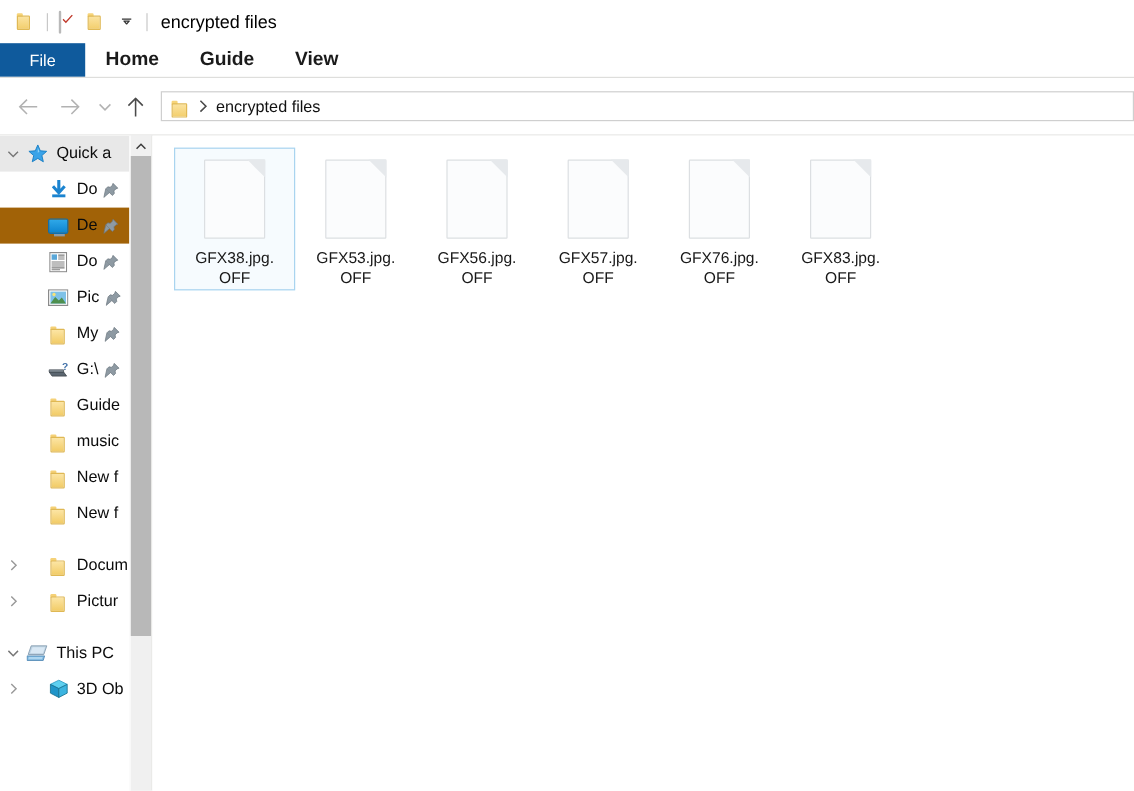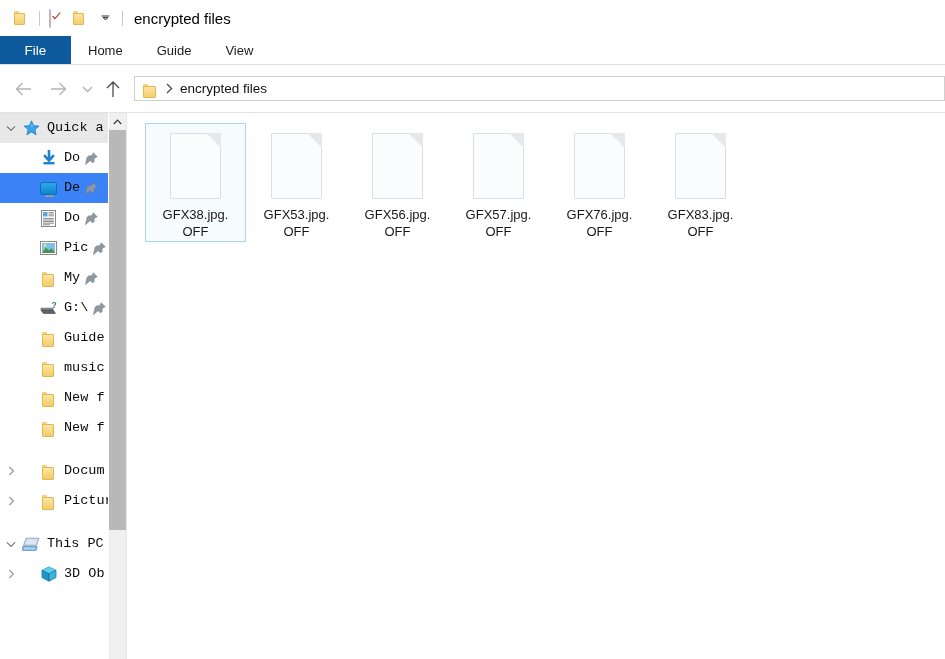--- a/index.html
+++ b/index.html
@@ -109,27 +109,28 @@
     background: #0f5a9c;
     color: #ffffff;
     font-size: 13.5px;
     display: flex;
     align-items: center;
     justify-content: center;
     cursor: default;
   }
   .tab {
     padding: 0 17px;
-    font-size: 13px;
+    font-size: 16px;
     color: #1b1b1b;
     display: flex;
     align-items: center;
     justify-content: center;
     cursor: default;
     background: transparent;
+    font-weight: bold;
   }
   .ribbon-underline {
     position: absolute;
     left: 0; top: 64px;
     width: 945px; height: 1px;
     background: #dededc;
   }
 
   
   .navbar {
@@ -188,42 +189,41 @@
   .nav-row {
     position: relative;
     height: 30px;
     display: flex;
     align-items: center;
     white-space: nowrap;
     cursor: default;
     padding-left: 0;
   }
   .nav-row.hover   { background: #e8e8e8; }
-  .nav-row.selected{ background: #3b82f6; }
+  .nav-row.selected{ background: #a16207; }
   .nav-chevron {
     width: 22px; height: 30px;
     display: flex;
     align-items: center;
     justify-content: center;
     flex: none;
   }
   .nav-chevron.spacer { visibility: hidden; }
   .nav-ico {
     width: 19px; height: 19px;
     flex: none;
     display: flex;
     align-items: center;
     justify-content: center;
     margin-right: 6px;
   }
   .nav-label {
     font-size: 13.5px;
     color: #0b0b0b;
     line-height: 1;
-    font-family: Liberation Mono, monospace;
   }
   .pin {
     margin-left: 5px;
     width: 13px; height: 13px;
     flex: none;
     display: inline-flex;
     align-items: center;
   }
   .group-gap { height: 13px; }
 

